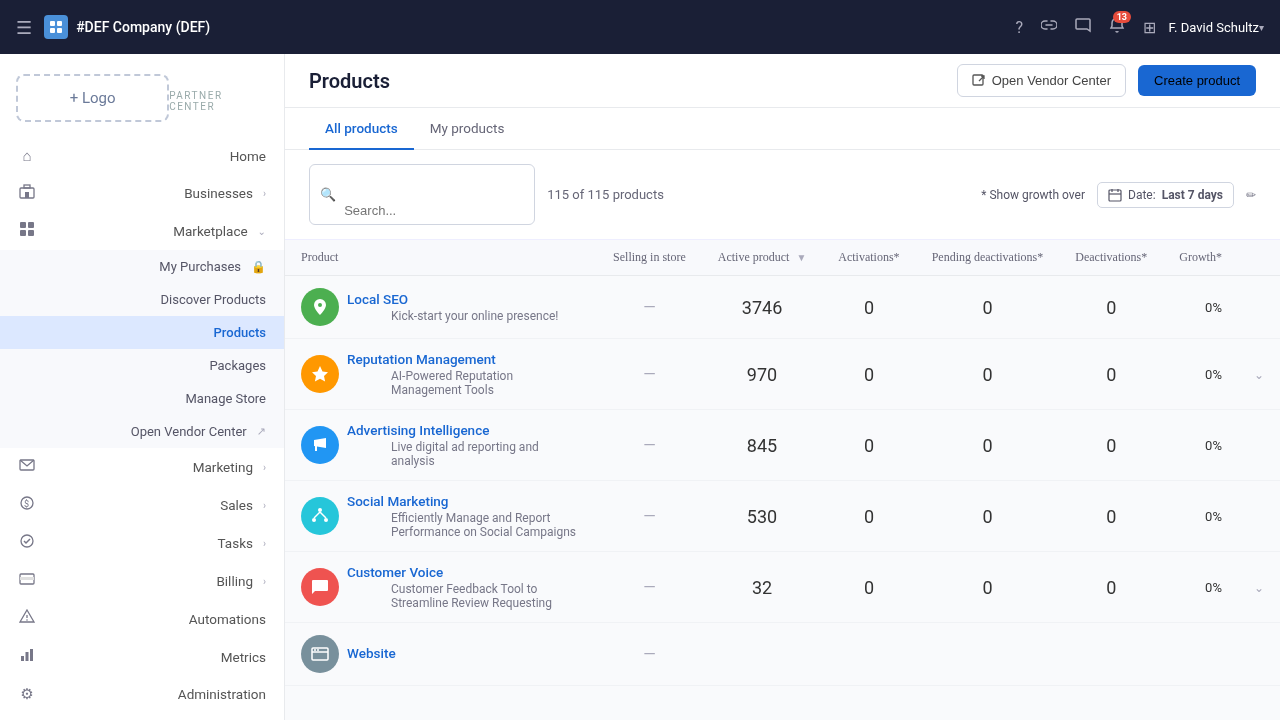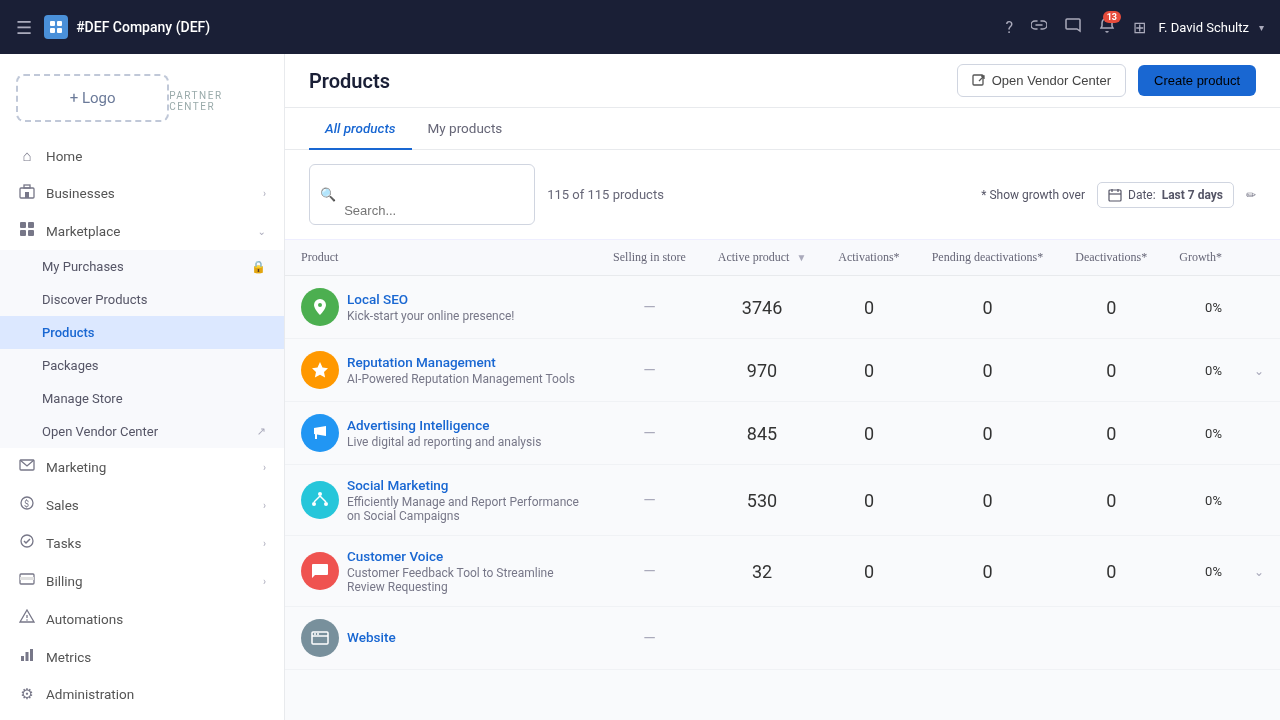--- a/index.html
+++ b/index.html
@@ -13,57 +13,57 @@
 
     
     .top-nav { display: flex; align-items: center; height: 54px; background: #1a1f36; padding: 0 16px; z-index: 10; flex-shrink: 0; }
     .hamburger { color: #aab; cursor: pointer; margin-right: 12px; font-size: 18px; }
     .nav-logo { display: flex; align-items: center; gap: 8px; color: #fff; font-size: 14px; font-weight: 500; }
     .nav-logo-icon { width: 24px; height: 24px; background: #4a90d9; border-radius: 4px; display: flex; align-items: center; justify-content: center; color: #fff; font-size: 12px; font-weight: bold; }
     .nav-spacer { flex: 1; }
     .nav-icons { display: flex; align-items: center; gap: 18px; color: #aab; }
     .nav-icon-btn { position: relative; cursor: pointer; color: #aab; font-size: 16px; }
     .badge { position: absolute; top: -6px; right: -6px; background: #e74c3c; color: #fff; font-size: 9px; border-radius: 8px; padding: 1px 4px; font-weight: bold; }
-    .nav-user { display: flex; align-items: center; gap: 10px; color: #fff; cursor: pointer; margin-left: 12px; font-size: 13px; }
+    .nav-user { display: flex; align-items: center; gap: 0; color: #fff; cursor: pointer; margin-left: 12px; font-size: 13px; }
     .nav-user-chevron { font-size: 10px; color: #aab; }
 
     
     .main-layout { display: flex; flex: 1; overflow: hidden; z-index: 1; }
 
     
     .sidebar { width: 285px; background: #fff; border-right: 1px solid #e8eaed; display: flex; flex-direction: column; overflow-y: auto; flex-shrink: 0; }
     .sidebar-logo-area { padding: 20px 16px 8px; display: flex; flex-direction: row; align-items: center; }
     .sidebar-logo-box { border: 2px dashed #c0c8d8; border-radius: 8px; width: 160px; height: 48px; display: flex; align-items: center; justify-content: center; color: #6b7a99; font-size: 15px; cursor: pointer; }
     .sidebar-partner { font-size: 10px; color: #9aa; letter-spacing: 1.5px; margin-top: 6px; text-transform: uppercase; }
 
     .sidebar-nav { flex: 1; padding: 8px 0; }
     .sidebar-item { display: flex; align-items: center; gap: 10px; padding: 9px 18px; cursor: pointer; color: #555; font-size: 13.5px; border-radius: 0; transition: background 0.15s; }
     .sidebar-item.active { background: #e8f0fe; color: #1967d2; }
     .sidebar-item .item-icon { width: 18px; text-align: center; font-size: 15px; color: #778; flex-shrink: 0; }
-    .sidebar-item .item-label { flex: 1; }
+    .sidebar-item .item-label { flex: 1; text-align: right; }
     .sidebar-item .item-chevron { font-size: 10px; color: #aab; }
     .sidebar-item .item-lock { font-size: 12px; color: #aab; margin-left: auto; }
 
     .sidebar-sub { background: #f8f9fc; }
     .sidebar-sub .sidebar-item { padding-left: 42px; font-size: 13px; color: #556; }
     .sidebar-sub .sidebar-item.active { background: #dce8ff; color: #1967d2; font-weight: 500; }
 
     
     .content { flex: 1; display: flex; flex-direction: column; overflow: hidden; background: #f9fafc; }
     .content-header { background: #fff; border-bottom: 1px solid #e8eaed; padding: 0 24px; height: 54px; display: flex; align-items: center; gap: 12px; flex-shrink: 0; }
     .content-title { font-size: 20px; font-weight: 600; color: #1a1f36; flex: 1; }
     .btn-secondary { display: flex; align-items: center; gap: 6px; padding: 8px 14px; border: 1px solid #d0d5e0; border-radius: 6px; background: #fff; cursor: pointer; font-size: 13px; color: #444; }
     .btn-primary { padding: 8px 16px; border-radius: 6px; background: #1967d2; color: #000000; border: none; cursor: pointer; font-size: 13px; font-weight: 500; }
 
     .content-body { flex: 1; overflow-y: auto; padding: 0; }
 
     
     .tabs-bar { display: flex; gap: 0; padding: 0 24px; background: #fff; border-bottom: 1px solid #e8eaed; }
     .tab { padding: 12px 16px; cursor: pointer; font-size: 13.5px; color: #667; border-bottom: 2px solid transparent; margin-bottom: -1px; }
-    .tab.active { color: #1967d2; border-bottom-color: #1967d2; font-weight: 500; font-style: italic; }
+    .tab.active { color: #1967d2; border-bottom-color: #1967d2; font-weight: 500; }
 
     
     .products-toolbar { display: flex; align-items: center; gap: 12px; padding: 14px 24px; background: #fff; border-bottom: 1px solid #eef; }
     .search-box { display: flex; align-items: center; border: 1px solid #d0d5e0; border-radius: 6px; padding: 6px 10px; background: #fff; gap: 8px; min-width: 200px; }
     .search-input { border: none; outline: none; font-size: 13px; width: 180px; color: #333; margin-top: 32px; }
     .search-icon { color: #778; font-size: 13px; }
     .count-label { color: #667; font-size: 13px; flex: 1; }
     .growth-label { font-size: 12px; color: #556; cursor: pointer; }
     .date-filter { display: flex; align-items: center; gap: 6px; font-size: 12px; color: #556; cursor: pointer; border: 1px solid #d0d5e0; border-radius: 5px; padding: 5px 10px; }
     .date-edit-icon { font-size: 12px; color: #778; cursor: pointer; }
@@ -72,21 +72,21 @@
     .products-table { width: 100%; border-collapse: collapse; }
     .products-table thead tr { background: #f8f9fc; }
     .products-table th { padding: 10px 16px; text-align: left; font-size: 12px; color: #667; font-weight: 500; border-bottom: 1px solid #e8eaed; white-space: nowrap; font-family: Liberation Serif, serif; }
     .products-table th.right { text-align: right; }
     .products-table th.center { text-align: center; }
     .products-table td { padding: 12px 16px; border-bottom: 1px solid #f0f2f5; vertical-align: middle; }
 
     .product-cell { display: flex; align-items: center; gap: 8px; }
 
     .product-name { color: #1967d2; font-size: 13.5px; font-weight: 500; cursor: pointer; }
-    .product-desc { font-size: 12px; color: #778; margin-top: 2px; }
+    .product-desc { font-size: 12px; color: #778; margin-top: 2px; margin-left: 44px; }
     .dash-cell { color: #aab; text-align: center; font-size: 16px; }
     .num-cell { text-align: center; color: #333; font-size: 18px; }
     .pct-cell { text-align: right; color: #333; font-size: 13px; }
     .expand-icon { color: #aab; font-size: 12px; cursor: pointer; }
 
     .sort-icon { color: #aab; font-size: 10px; margin-left: 4px; }
   </style>
 </head>
 <body>
 

